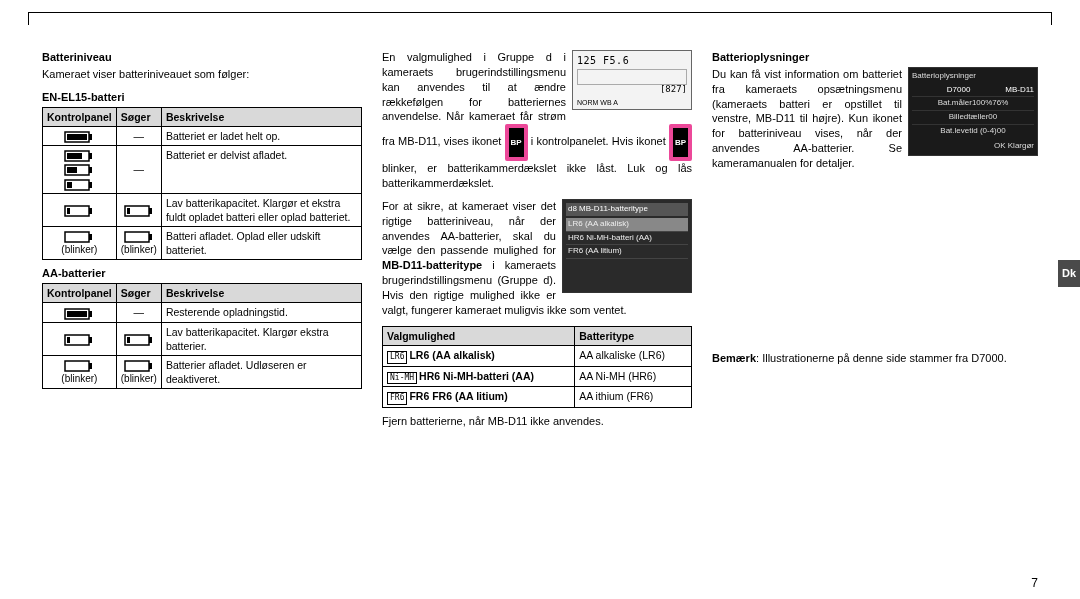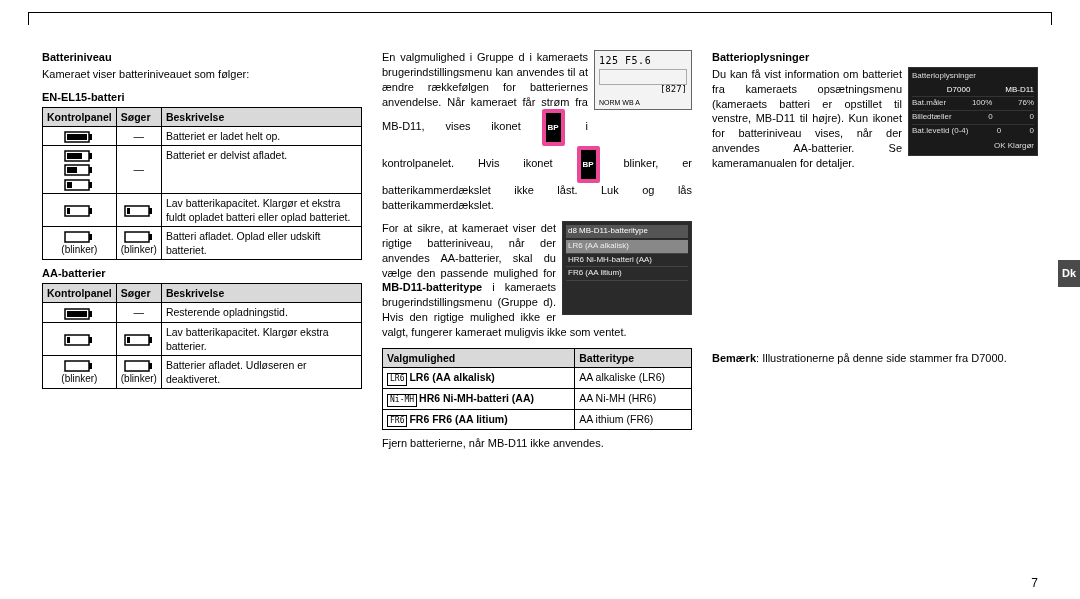--- a/index.html
+++ b/index.html
@@ -13,32 +13,32 @@
   h4.sec{font-size:11px;font-weight:bold;margin:0 0 2px 0}
   p{margin:0 0 8px 0;text-align:justify}
   .subhead{font-weight:bold;font-size:11px;margin:6px 0 2px 0}
   table{border-collapse:collapse;width:100%;font-size:10.5px;margin-bottom:6px}
   th,td{border:1px solid #000;padding:2px 4px;vertical-align:top}
   th{background:#d9d9d9;font-weight:bold;text-align:left}
   td.ctr{text-align:center;vertical-align:middle}
   .batt{display:inline-block;vertical-align:middle}
   .batt svg{display:block}
   .blink{display:block;font-size:10px}
-  .lcd{border:1px solid #666;background:#f3f3f3;width:98px;height:60px;float:right;margin-left:6px;margin-bottom:2px;box-sizing:border-box;position:relative}
+  .lcd{border:1px solid #666;background:#f3f3f3;width:120px;height:60px;float:right;margin-left:6px;margin-bottom:2px;box-sizing:border-box;position:relative}
   .lcd .lcd-top{position:absolute;left:4px;right:4px;top:3px;font-family:monospace;font-size:10px;letter-spacing:.5px}
   .lcd .lcd-mid{position:absolute;left:4px;right:4px;top:18px;height:14px;border:1px solid #aaa}
   .lcd .lcd-bot{position:absolute;right:4px;bottom:14px;font-family:monospace;font-size:9px}
   .lcd .lcd-norm{position:absolute;left:4px;bottom:2px;font-size:7px}
   .menu{border:1px solid #333;background:#2a2a2a;color:#eee;width:130px;height:94px;float:right;margin-left:6px;margin-bottom:2px;box-sizing:border-box;font-size:8px;padding:3px}
   .menu .mtitle{background:#555;color:#fff;font-size:8px;padding:1px 2px;margin-bottom:2px}
   .menu .mrow{padding:1px 2px;border-bottom:1px solid #444}
   .menu .msel{background:#888}
   .info{border:1px solid #333;background:#1a1a1a;color:#ddd;width:130px;float:right;margin-left:6px;margin-bottom:2px;box-sizing:border-box;font-size:8px;padding:3px}
   .info .ititle{text-align:left;margin-bottom:2px}
-  .info .irow{display:flex;justify-content:space-between;padding:1px 0;border-top:1px solid #333}
+  .info .irow{display:flex;justify-content:center;padding:1px 0;border-top:1px solid #333}
   .info .ihead{display:flex;justify-content:space-between;padding:1px 0;color:#fff}
   .info .ok{text-align:right;margin-top:3px}
   .bp-icon{display:inline-block;border:4px solid #ec4899;border-radius:2px;font-size:8px;line-height:9px;padding:10px 2px;font-weight:bold;background:#000;color:#fff;vertical-align:middle}
   .iconcell{display:inline-block;border:1px solid #000;font-size:8px;padding:0 2px;font-family:monospace;margin-right:2px}
   .tab{position:absolute;right:0;top:260px;background:#4a4a4a;color:#fff;font-size:11px;font-weight:bold;padding:6px 4px}
   .pg{position:absolute;right:42px;bottom:8px;font-size:12px}
   
   .b-shell{stroke:#000;fill:none;stroke-width:1.5}
   .b-fill{fill:#000}
   .table2 td:first-child{white-space:nowrap}

